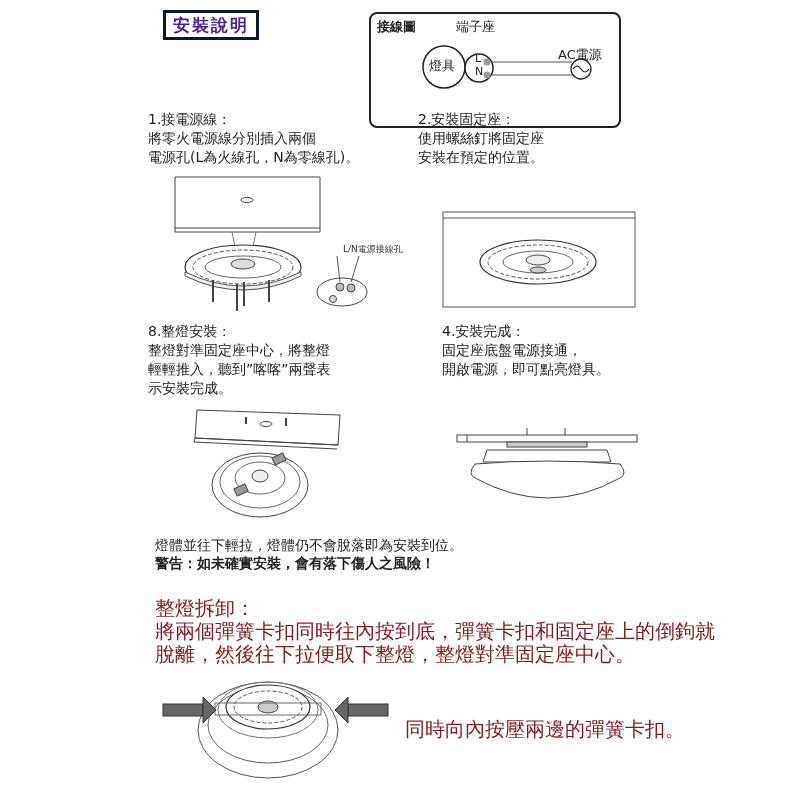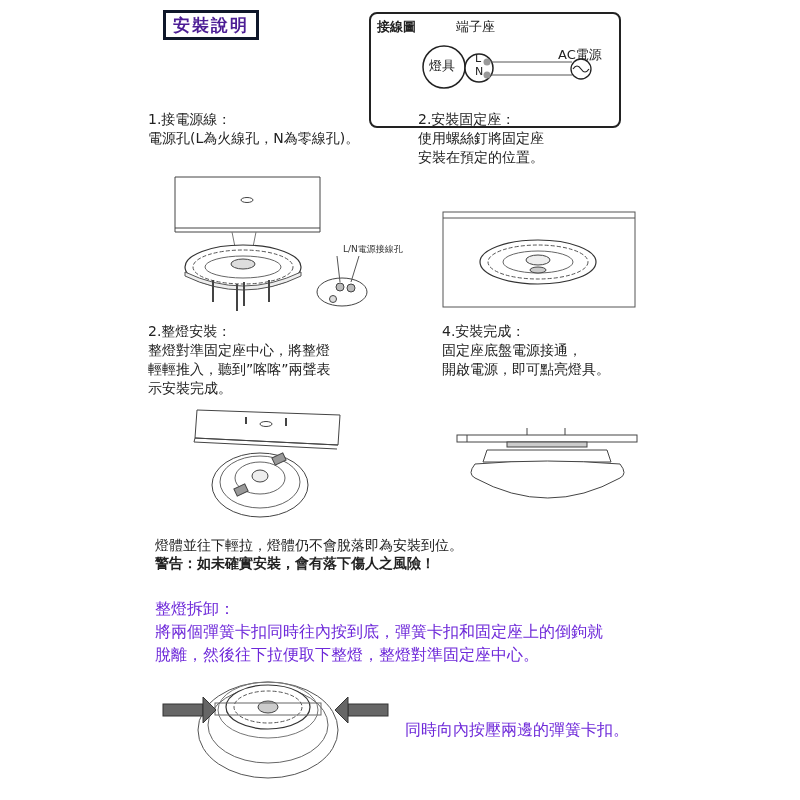--- a/index.html
+++ b/index.html
@@ -7,21 +7,21 @@
          font-family: "DejaVu Sans", "Liberation Sans", sans-serif; color: #222; }
   .abs { position: absolute; }
   .title-box { left: 163px; top: 10px; width: 96px; height: 30px; border: 3px solid #0f172a;
                display: flex; align-items: center; justify-content: center;
                font-size: 17px; font-weight: bold; letter-spacing: 2px; color: #4c1d95; box-sizing: border-box; }
   .wiring { left: 369px; top: 12px; width: 252px; height: 116px; border: 2.5px solid #222;
             border-radius: 8px; box-sizing: border-box; }
   .wiring .lbl { position: absolute; font-size: 13px; color: #222; }
   .step { font-size: 14px; line-height: 19px; color: #222; white-space: nowrap; }
   .para { font-size: 14px; line-height: 18px; color: #222; white-space: nowrap; }
-  .para2 { font-size: 16px; line-height: 23px; color: #6d28d9; white-space: nowrap; }
+  .para2 { font-size: 20px; line-height: 23px; color: #7f1d1d; white-space: nowrap; }
   .warn { font-weight: bold; }
   svg { position: absolute; }
 </style>
 </head>
 <body>
 
 <div class="abs title-box">安裝說明</div>
 
 <div class="abs wiring">
   <span class="lbl" style="left:6px;top:4px;font-weight:bold;">接線圖</span>
@@ -37,20 +37,21 @@
     <circle cx="212" cy="57" r="10" fill="#fff" stroke="#222" stroke-width="1.3"></circle>
     <path d="M204 57 q4 -6 8 0 t8 0" fill="none" stroke="#222" stroke-width="1.2"></path>
   </svg>
   <span class="lbl" style="left:58px;top:43px;">燈具</span>
   <span class="lbl" style="left:104px;top:38px;font-size:11px;">L</span>
   <span class="lbl" style="left:104px;top:51px;font-size:11px;">N</span>
 </div>
 
 <div class="abs step" style="left:148px;top:110px;">
   <div>1.接電源線：</div>
+  <div>將零火電源線分別插入兩個</div>
   <div>電源孔(L為火線孔，N為零線孔)。</div>
 </div>
 
 <div class="abs step" style="left:418px;top:110px;">
   <div>2.安裝固定座：</div>
   <div>使用螺絲釘將固定座</div>
   <div>安裝在預定的位置。</div>
 </div>
 
 <svg width="260" height="140" style="left:140px;top:172px;">
@@ -83,21 +84,21 @@
   <rect x="23" y="22" width="192" height="95" fill="#fff" stroke="#555"></rect>
   <line x1="23" y1="28" x2="215" y2="28" stroke="#555"></line>
   <ellipse cx="118" cy="72" rx="58" ry="22" fill="#fff" stroke="#333" stroke-width="1.2"></ellipse>
   <ellipse cx="118" cy="72" rx="50" ry="17" fill="none" stroke="#555" stroke-dasharray="4 2"></ellipse>
   <ellipse cx="118" cy="72" rx="35" ry="11" fill="none" stroke="#666"></ellipse>
   <ellipse cx="118" cy="70" rx="12" ry="5" fill="#eee" stroke="#444"></ellipse>
   <ellipse cx="118" cy="80" rx="8" ry="3" fill="#ccc" stroke="#444"></ellipse>
 </svg>
 
 <div class="abs step" style="left:148px;top:322px;">
-  <div>2.整燈安裝：</div>
+  <div>8.整燈安裝：</div>
   <div>整燈對準固定座中心，將整燈</div>
   <div>輕輕推入，聽到”喀喀”兩聲表</div>
   <div>示安裝完成。</div>
 </div>
 
 <div class="abs step" style="left:442px;top:322px;">
   <div>4.安裝完成：</div>
   <div>固定座底盤電源接通，</div>
   <div>開啟電源，即可點亮燈具。</div>
 </div>

